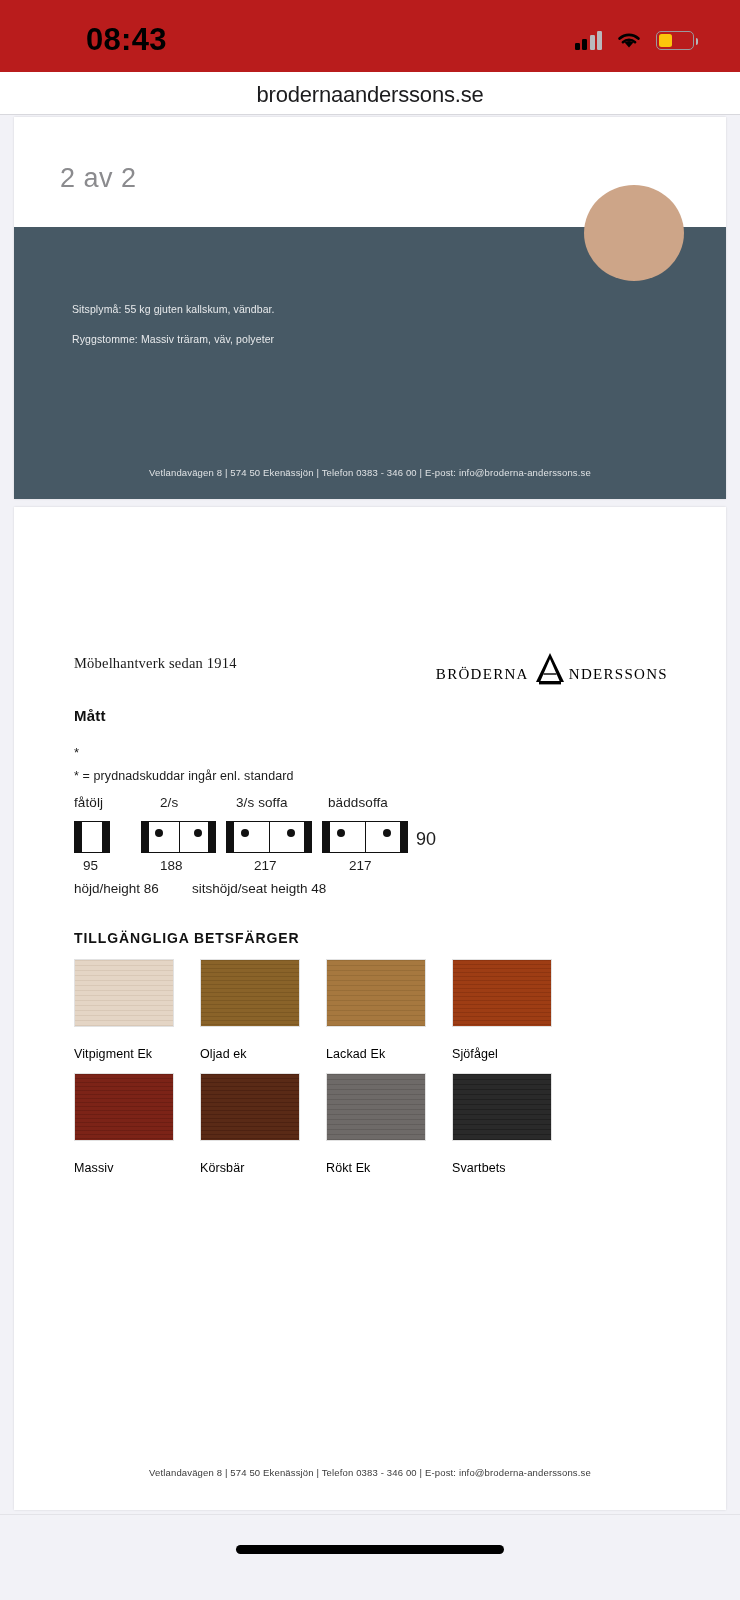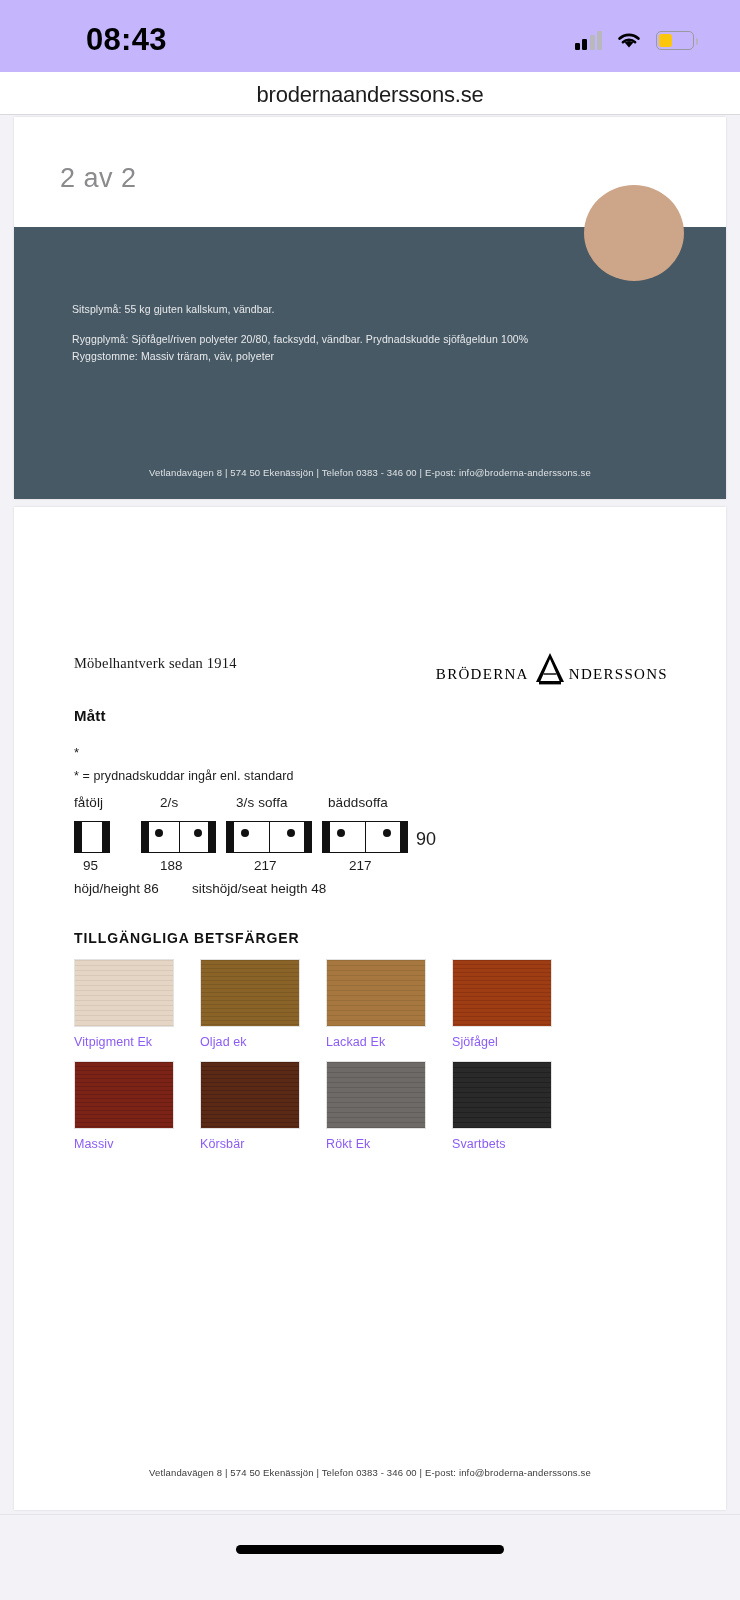--- a/index.html
+++ b/index.html
@@ -13,21 +13,21 @@
     position: relative;
   }
 
   
   .status-bar {
     height: 72px;
     display: flex;
     align-items: center;
     justify-content: space-between;
     padding: 0 46px 0 0;
-    background: #c4b5fd;
+    background: #b91c1c;
     position: relative;
   }
   .status-time {
     font-size: 31px;
     font-weight: 600;
     color: #000;
     letter-spacing: 0.3px;
     margin-left: 86px;
     margin-top: 8px;
   }
@@ -292,23 +292,23 @@
     width: 100px; height: 68px;
     border: 1px solid #e2e2e2;
     position: relative;
     overflow: hidden;
   }
   .swatch .grain {
     position: absolute; inset: 0;
     opacity: 0.5;
   }
   .swatch-label {
-    margin-top: 8px;
+    margin-top: 20px;
     font-size: 12.5px;
-    color: #8b5cf6;
+    color: #000000;
     letter-spacing: 0.1px;
   }
 
   .doc-footer {
     position: absolute;
     left: 0; bottom: 32px;
     width: 712px;
     text-align: center;
     font-size: 9.5px;
     color: #3b3b3b;
@@ -360,21 +360,20 @@
 </div>
 
 <div class="viewport">
 
   <div class="pdf-page-a">
     <div class="page-counter">2 av 2</div>
     <div class="tan-circle"></div>
     <div class="dark-panel">
       <div class="spec-block">
         <div class="spec-line">Sitsplymå: 55 kg gjuten kallskum, vändbar.</div>
-        <div class="spec-line tight" style="margin-bottom:0">Ryggplymå: Sjöfågel/riven polyeter 20/80, facksydd, vändbar. Prydnadskudde sjöfågeldun 100%</div>
         <div class="spec-line">Ryggstomme: Massiv träram, väv, polyeter</div>
       </div>
       <div class="panel-footer">Vetlandavägen 8 | 574 50 Ekenässjön | Telefon 0383 - 346 00 | E-post: info@broderna-anderssons.se</div>
     </div>
   </div>
 
   <div class="pdf-page-b">
 
     <div class="doc-head">
       <div class="tagline">Möbelhantverk sedan 1914</div>

